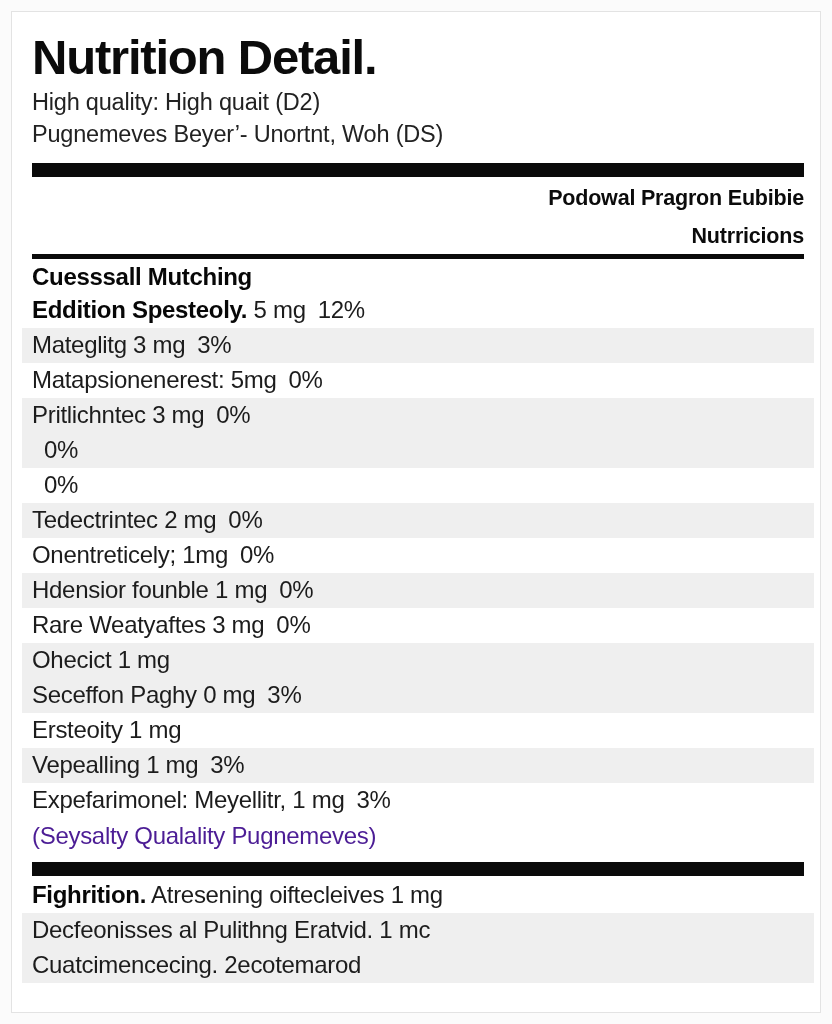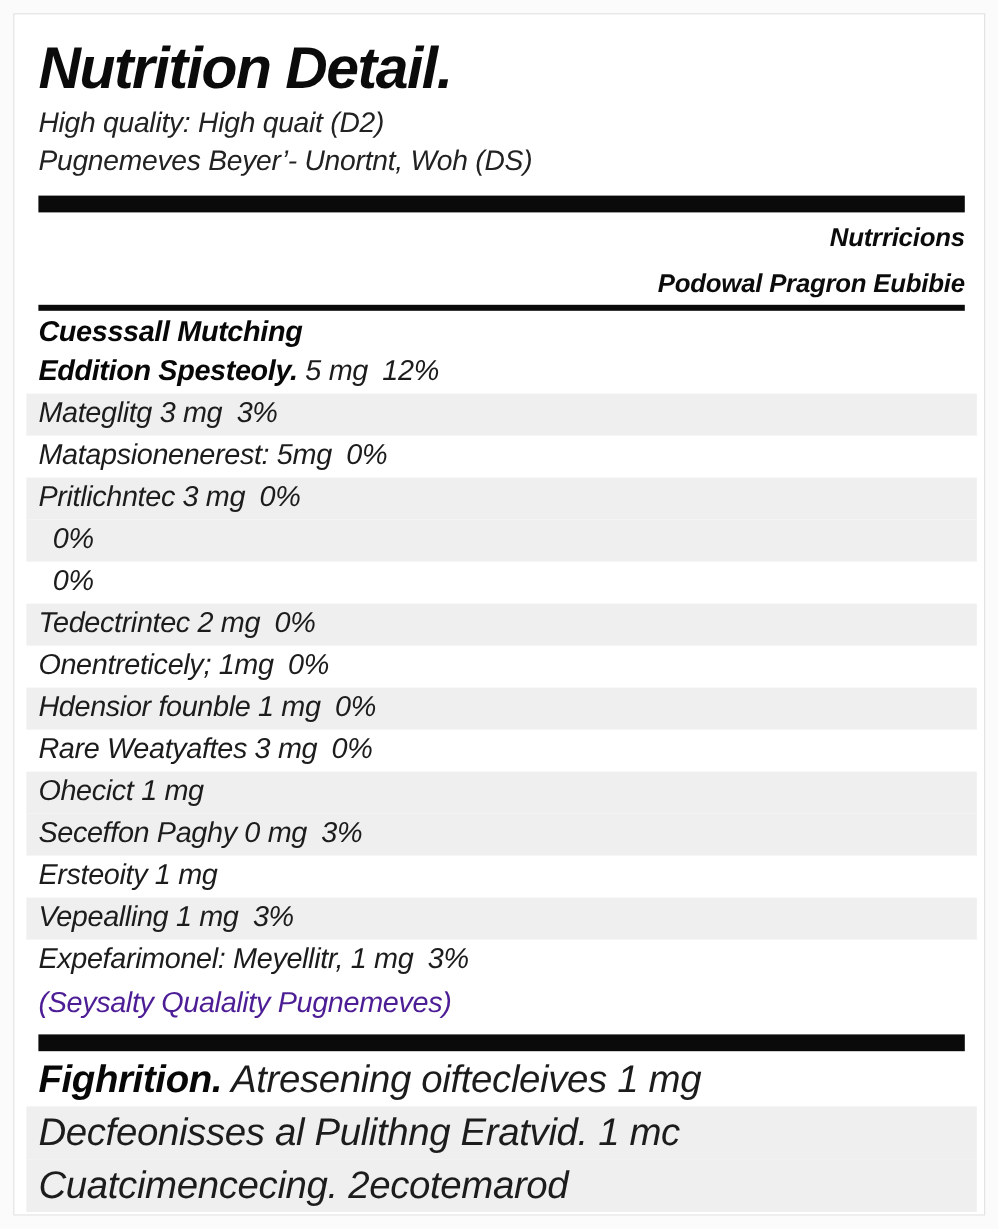--- a/index.html
+++ b/index.html
@@ -13,21 +13,20 @@
     font-family: "Liberation Sans", sans-serif;
     -webkit-font-smoothing: antialiased;
   }
 
   .page {
     position: relative;
     width: 832px;
     height: 1024px;
     background: #fbfbfb;
     box-sizing: border-box;
-    font-style: italic;
   }
 
   .card {
     position: absolute;
     left: 11px;
     top: 11px;
     width: 810px;
     height: 1002px;
     background: #ffffff;
     border: 1px solid #e3e3e3;
@@ -144,21 +143,21 @@
     height: 14px;
     background: #0a0a0a;
     margin-top: 6px;
     margin-bottom: 2px;
   }
 
   .footrow {
     padding: 3px 10px 4px 10px;
     margin-left: -10px;
     margin-right: -10px;
-    font-size: 32px;
+    font-size: 24px;
     color: #1c1c1c;
     letter-spacing: -0.3px;
     white-space: nowrap;
   }
   .footrow.shaded {
     background: #efefef;
   }
   .footrow .bold {
     font-weight: bold;
     color: #070707;
@@ -170,22 +169,22 @@
 <div class="page">
   <div class="card">
     <div class="inner">
 
       <h1 class="title">Nutrition Detail.</h1>
       <div class="subtitle">High quality: High quait (D2)</div>
       <div class="subtitle">Pugnemeves Beyer’- Unortnt, Woh (DS)</div>
 
       <div class="rule-thick"></div>
 
+      <div class="colhead">Podowal Pragron Eubibie</div>
       <div class="colhead">Nutrricions</div>
-      <div class="colhead">Podowal Pragron Eubibie</div>
 
       <div class="rule-mid"></div>
 
       <div class="grouphead">Cuesssall Mutching</div>
 
       <div class="rows" id="rows-container">
           <div class="row">
             <div class="label bold">Eddition Spesteoly.<span class="amt"> 5 mg</span></div>
             <div class="pct">12%</div>
           </div>

